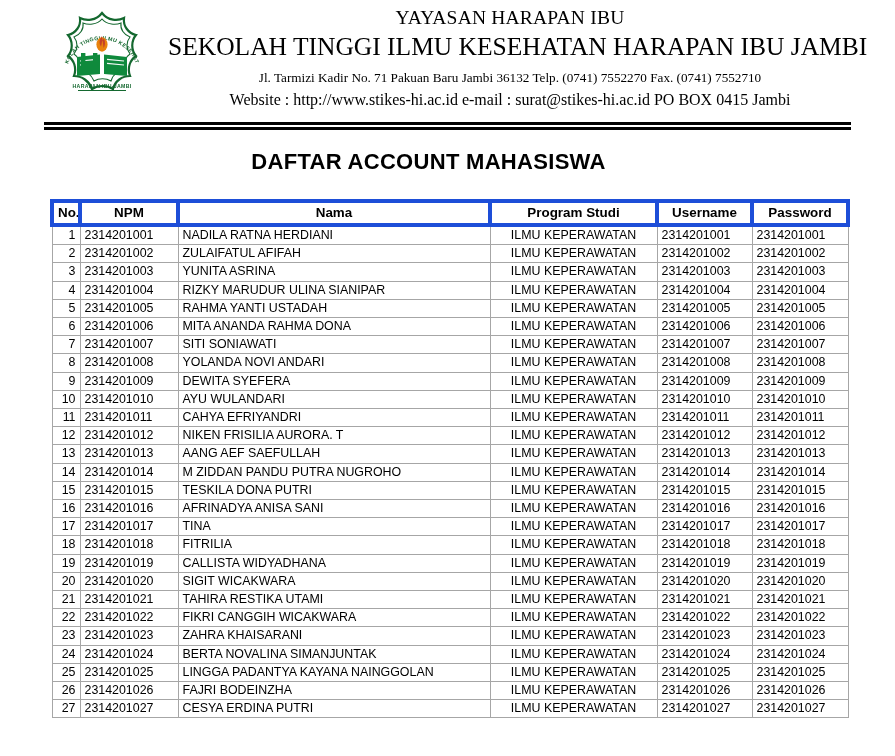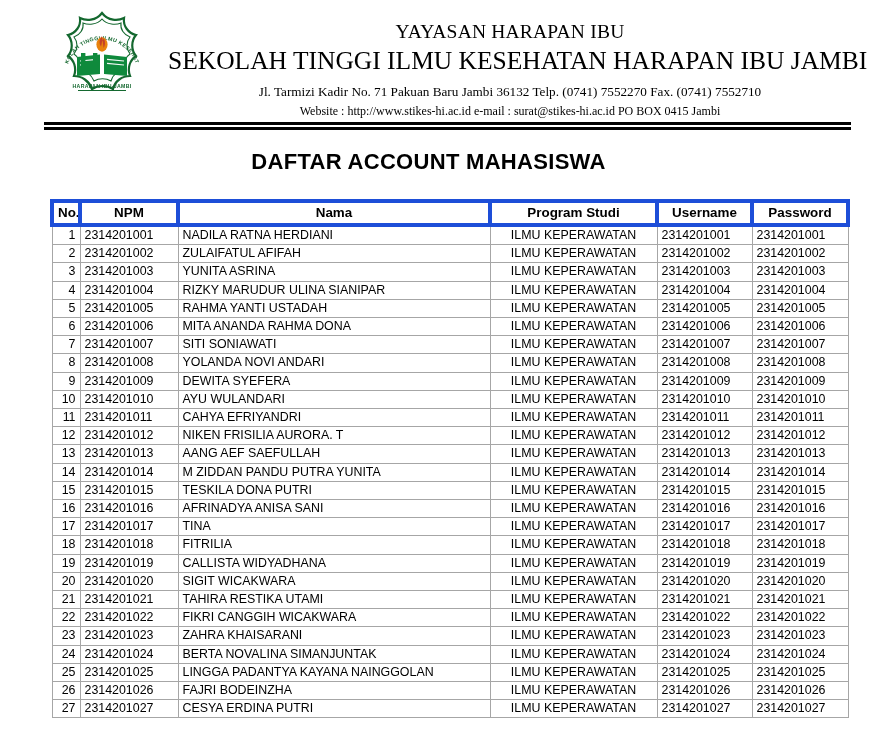--- a/index.html
+++ b/index.html
@@ -36,38 +36,38 @@
     left: 160px;
     top: 0;
     width: 700px;
     text-align: center;
     font-family: "Liberation Serif", serif;
   }
   .lh-line1 {
     font-size: 19.5px;
     letter-spacing: 0.2px;
     line-height: 1.25;
-    padding-top: 20px;
+    padding-top: 6px;
     white-space: nowrap;
   }
   .lh-line2 {
     font-size: 25.5px;
     line-height: 1.3;
     letter-spacing: 0px;
     white-space: nowrap;
     margin-left: 8px;
   }
   .lh-line3 {
     font-size: 13.2px;
     line-height: 1.55;
     padding-top: 4px;
     white-space: nowrap;
   }
   .lh-line4 {
-    font-size: 12px;
+    font-size: 16px;
     line-height: 1.55;
     white-space: nowrap;
   }
 
   
   .rule-group {
     position: absolute;
     left: 44px;
     top: 122px;
     width: 807px;
@@ -355,21 +355,21 @@
           <td class="no">13</td>
           <td class="npm">2314201013</td>
           <td class="nama">AANG AEF SAEFULLAH</td>
           <td class="prodi">ILMU KEPERAWATAN</td>
           <td class="user">2314201013</td>
           <td class="pass">2314201013</td>
         </tr>
         <tr>
           <td class="no">14</td>
           <td class="npm">2314201014</td>
-          <td class="nama">M ZIDDAN PANDU PUTRA YUNITA</td>
+          <td class="nama">M ZIDDAN PANDU PUTRA NUGROHO</td>
           <td class="prodi">ILMU KEPERAWATAN</td>
           <td class="user">2314201014</td>
           <td class="pass">2314201014</td>
         </tr>
         <tr>
           <td class="no">15</td>
           <td class="npm">2314201015</td>
           <td class="nama">TESKILA DONA PUTRI</td>
           <td class="prodi">ILMU KEPERAWATAN</td>
           <td class="user">2314201015</td>

